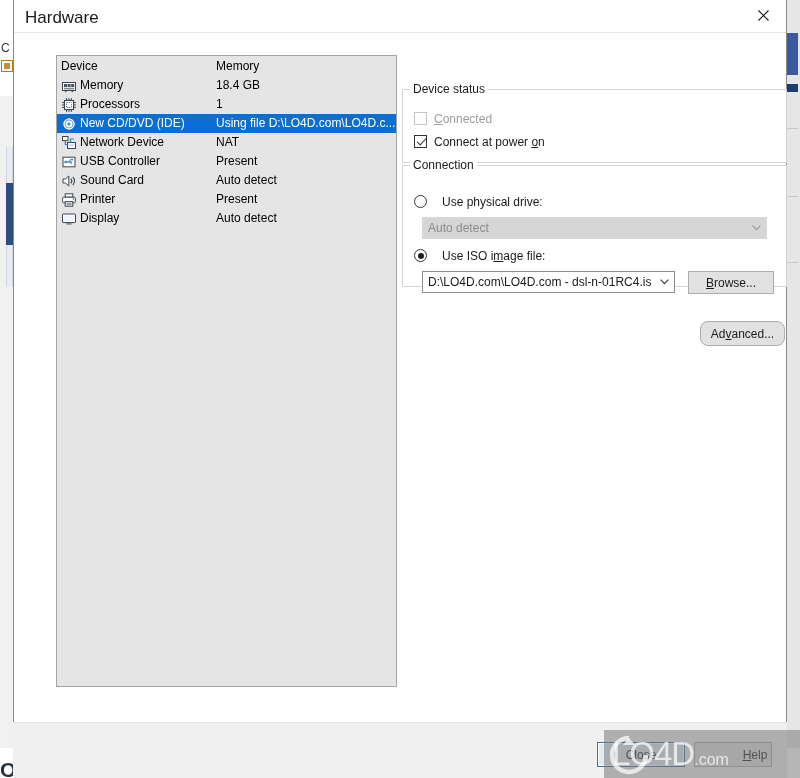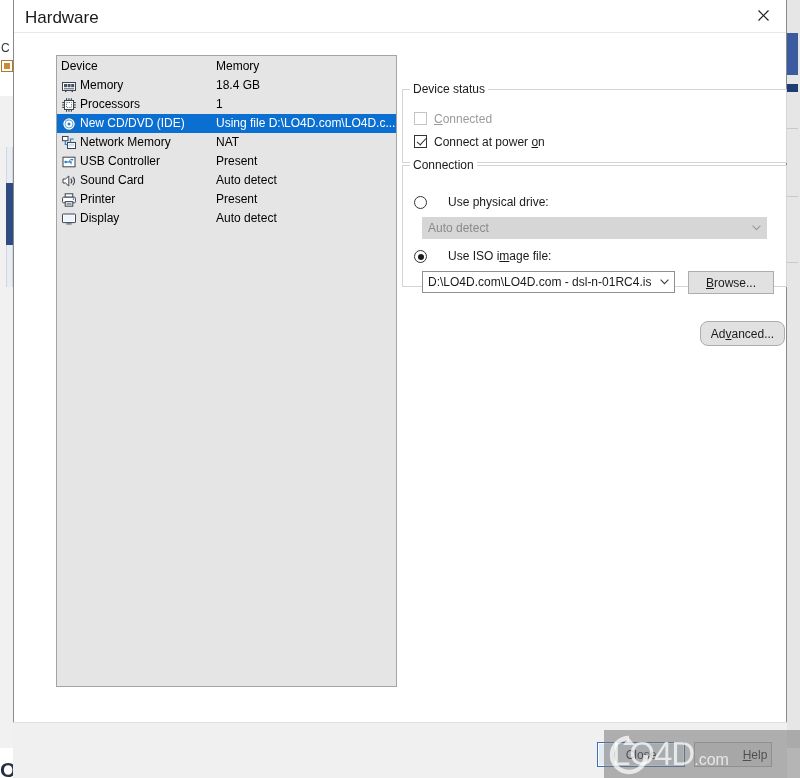--- a/index.html
+++ b/index.html
@@ -266,22 +266,22 @@
     border-width: 0 1.6px 1.6px 0;
     transform: rotate(42deg);
   }
   .ck-label { font-size: 12px; color: #1b1b1b; }
   .ck-label.disabled { color: #9b9b9b; }
   .u { text-decoration: underline; }
 
   .rd-row {
     position: absolute;
     display: flex;
-    align-items: flex-end;
-    gap: 21px;
+    align-items: flex-start;
+    gap: 15px;
     white-space: nowrap;
   }
   .rd-box {
     width: 13px; height: 13px;
     border: 1px solid #333;
     border-radius: 50%;
     background: #fff;
     box-sizing: border-box;
     position: relative;
     flex: 0 0 13px;
@@ -493,21 +493,21 @@
 
       <div class="list-row">
         <div class="row-device">
           <svg class="dev-icon" viewBox="0 0 16 16">
             <rect x="6.5" y="7.5" width="8" height="6" fill="#fff" stroke="#3c4450"></rect>
             <rect x="7.6" y="8.6" width="5.8" height="2.8" fill="#cfe0f2"></rect>
             <rect x="1.5" y="1.5" width="5.5" height="4.2" fill="#fff" stroke="#3c4450"></rect>
             <path d="M4.3 5.7 L4.3 9.5 L6.5 9.5" fill="none" stroke="#2b7fc4" stroke-width="1.2"></path>
             <path d="M9.5 7.5 L9.5 4 L12.8 4" fill="none" stroke="#2b7fc4" stroke-width="1.2"></path>
           </svg>
-          <span>Network Memory</span>
+          <span>Network Device</span>
         </div>
         <div class="row-summary">NAT</div>
       </div>
 
       <div class="list-row">
         <div class="row-device">
           <svg class="dev-icon" viewBox="0 0 16 16">
             <rect x="2" y="3.2" width="12" height="9.6" fill="#fff" stroke="#3c4450"></rect>
             <path d="M5 8 H11" stroke="#2b7fc4" stroke-width="1.2"></path>
             <circle cx="4.6" cy="8" r="1.2" fill="#2b7fc4"></circle>

